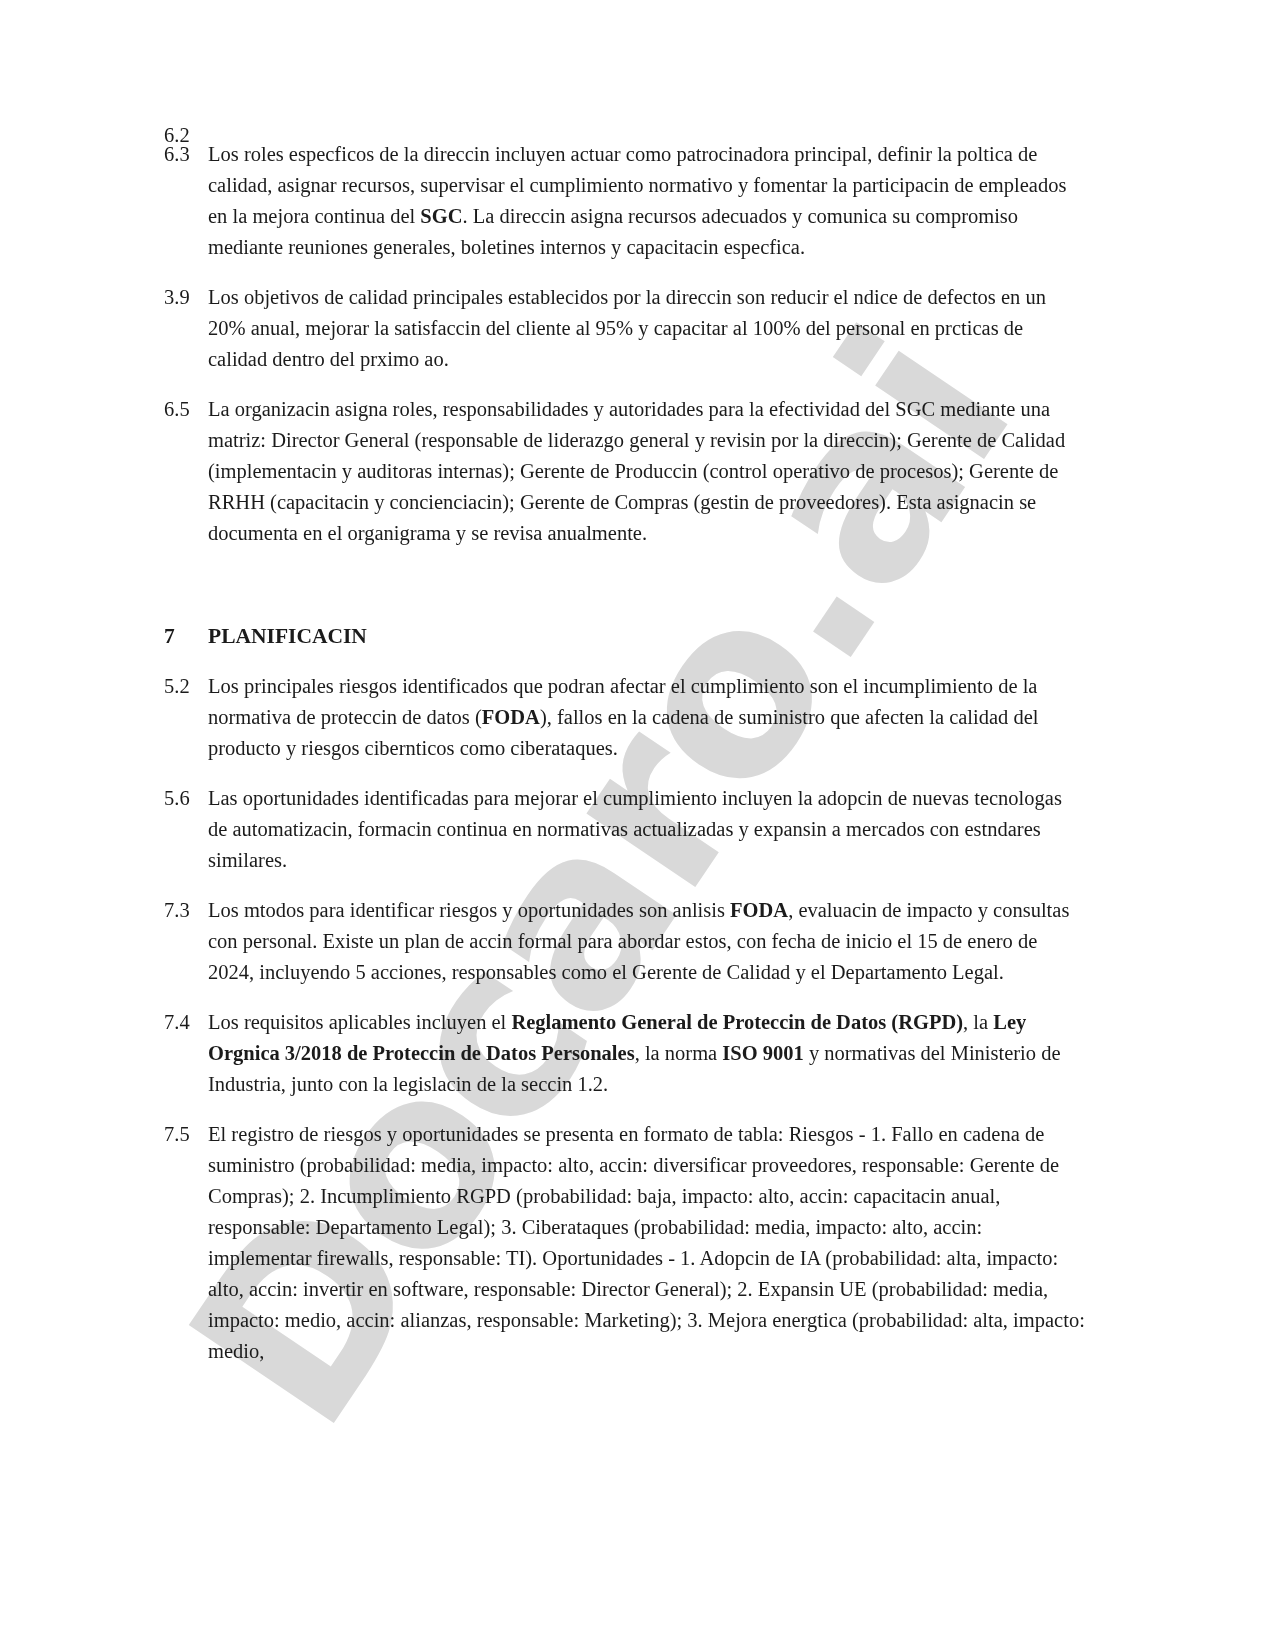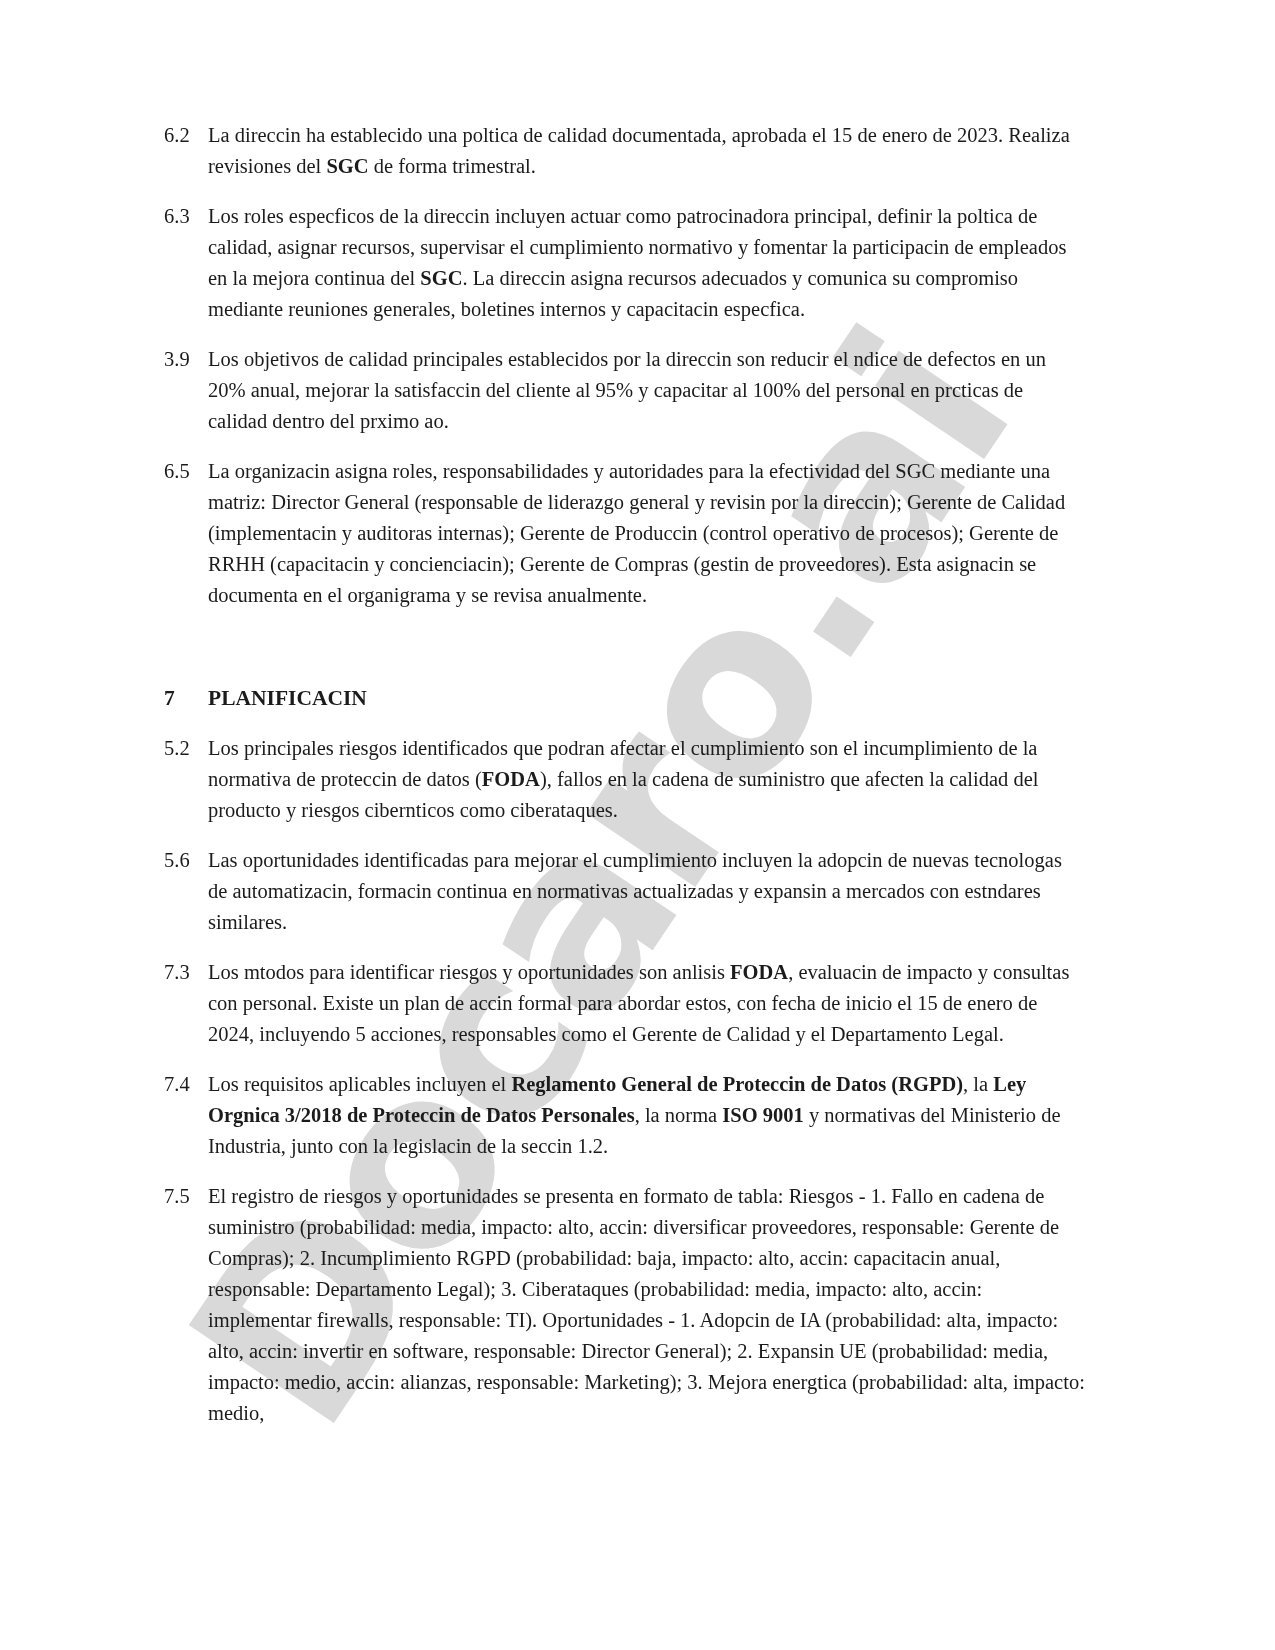--- a/index.html
+++ b/index.html
@@ -64,21 +64,21 @@
   .b {
     font-weight: bold;
   }
 </style>
 </head>
 <body>
 
 <div class="page" style="color: rgb(27, 27, 27);">
   <div class="watermark" style="color: rgb(217, 217, 217);">Docaro.ai</div>
   <main class="content">
-      <div class="item paragraph"><span class="num">6.2</span><span class="body"><span>La direccin ha establecido una poltica de calidad documentada, aprobada el 15 de enero de 2023. Realiza revisiones del </span><span class="b">SGC</span><span> de forma trimestral.</span></span></div>
+      <div class="item paragraph"><span class="num">6.2</span></div>
       <div class="item paragraph"><span class="num">6.3</span><span class="body"><span>Los roles especficos de la direccin incluyen actuar como patrocinadora principal, definir la poltica de calidad, asignar recursos, supervisar el cumplimiento normativo y fomentar la participacin de empleados en la mejora continua del </span><span class="b">SGC</span><span>. La direccin asigna recursos adecuados y comunica su compromiso mediante reuniones generales, boletines internos y capacitacin especfica.</span></span></div>
       <div class="item paragraph"><span class="num">3.9</span><span class="body"><span>Los objetivos de calidad principales establecidos por la direccin son reducir el ndice de defectos en un 20% anual, mejorar la satisfaccin del cliente al 95% y capacitar al 100% del personal en prcticas de calidad dentro del prximo ao.</span></span></div>
       <div class="item paragraph"><span class="num">6.5</span><span class="body"><span>La organizacin asigna roles, responsabilidades y autoridades para la efectividad del SGC mediante una matriz: Director General (responsable de liderazgo general y revisin por la direccin); Gerente de Calidad (implementacin y auditoras internas); Gerente de Produccin (control operativo de procesos); Gerente de RRHH (capacitacin y concienciacin); Gerente de Compras (gestin de proveedores). Esta asignacin se documenta en el organigrama y se revisa anualmente.</span></span></div>
       <div class="item heading"><span class="num">7</span><span class="body"><span class="b">PLANIFICACIN</span></span></div>
       <div class="item paragraph"><span class="num">5.2</span><span class="body"><span>Los principales riesgos identificados que podran afectar el cumplimiento son el incumplimiento de la normativa de proteccin de datos (</span><span class="b">FODA</span><span>), fallos en la cadena de suministro que afecten la calidad del producto y riesgos cibernticos como ciberataques.</span></span></div>
       <div class="item paragraph"><span class="num">5.6</span><span class="body"><span>Las oportunidades identificadas para mejorar el cumplimiento incluyen la adopcin de nuevas tecnologas de automatizacin, formacin continua en normativas actualizadas y expansin a mercados con estndares similares.</span></span></div>
       <div class="item paragraph"><span class="num">7.3</span><span class="body"><span>Los mtodos para identificar riesgos y oportunidades son anlisis </span><span class="b">FODA</span><span>, evaluacin de impacto y consultas con personal. Existe un plan de accin formal para abordar estos, con fecha de inicio el 15 de enero de 2024, incluyendo 5 acciones, responsables como el Gerente de Calidad y el Departamento Legal.</span></span></div>
       <div class="item paragraph"><span class="num">7.4</span><span class="body"><span>Los requisitos aplicables incluyen el </span><span class="b">Reglamento General de Proteccin de Datos (RGPD)</span><span>, la </span><span class="b">Ley Orgnica 3/2018 de Proteccin de Datos Personales</span><span>, la norma </span><span class="b">ISO 9001</span><span> y normativas del Ministerio de Industria, junto con la legislacin de la seccin 1.2.</span></span></div>
       <div class="item paragraph"><span class="num">7.5</span><span class="body"><span>El registro de riesgos y oportunidades se presenta en formato de tabla: Riesgos - 1. Fallo en cadena de suministro (probabilidad: media, impacto: alto, accin: diversificar proveedores, responsable: Gerente de Compras); 2. Incumplimiento RGPD (probabilidad: baja, impacto: alto, accin: capacitacin anual, responsable: Departamento Legal); 3. Ciberataques (probabilidad: media, impacto: alto, accin: implementar firewalls, responsable: TI). Oportunidades - 1. Adopcin de IA (probabilidad: alta, impacto: alto, accin: invertir en software, responsable: Director General); 2. Expansin UE (probabilidad: media, impacto: medio, accin: alianzas, responsable: Marketing); 3. Mejora energtica (probabilidad: alta, impacto: medio,</span></span></div>
     </main>

